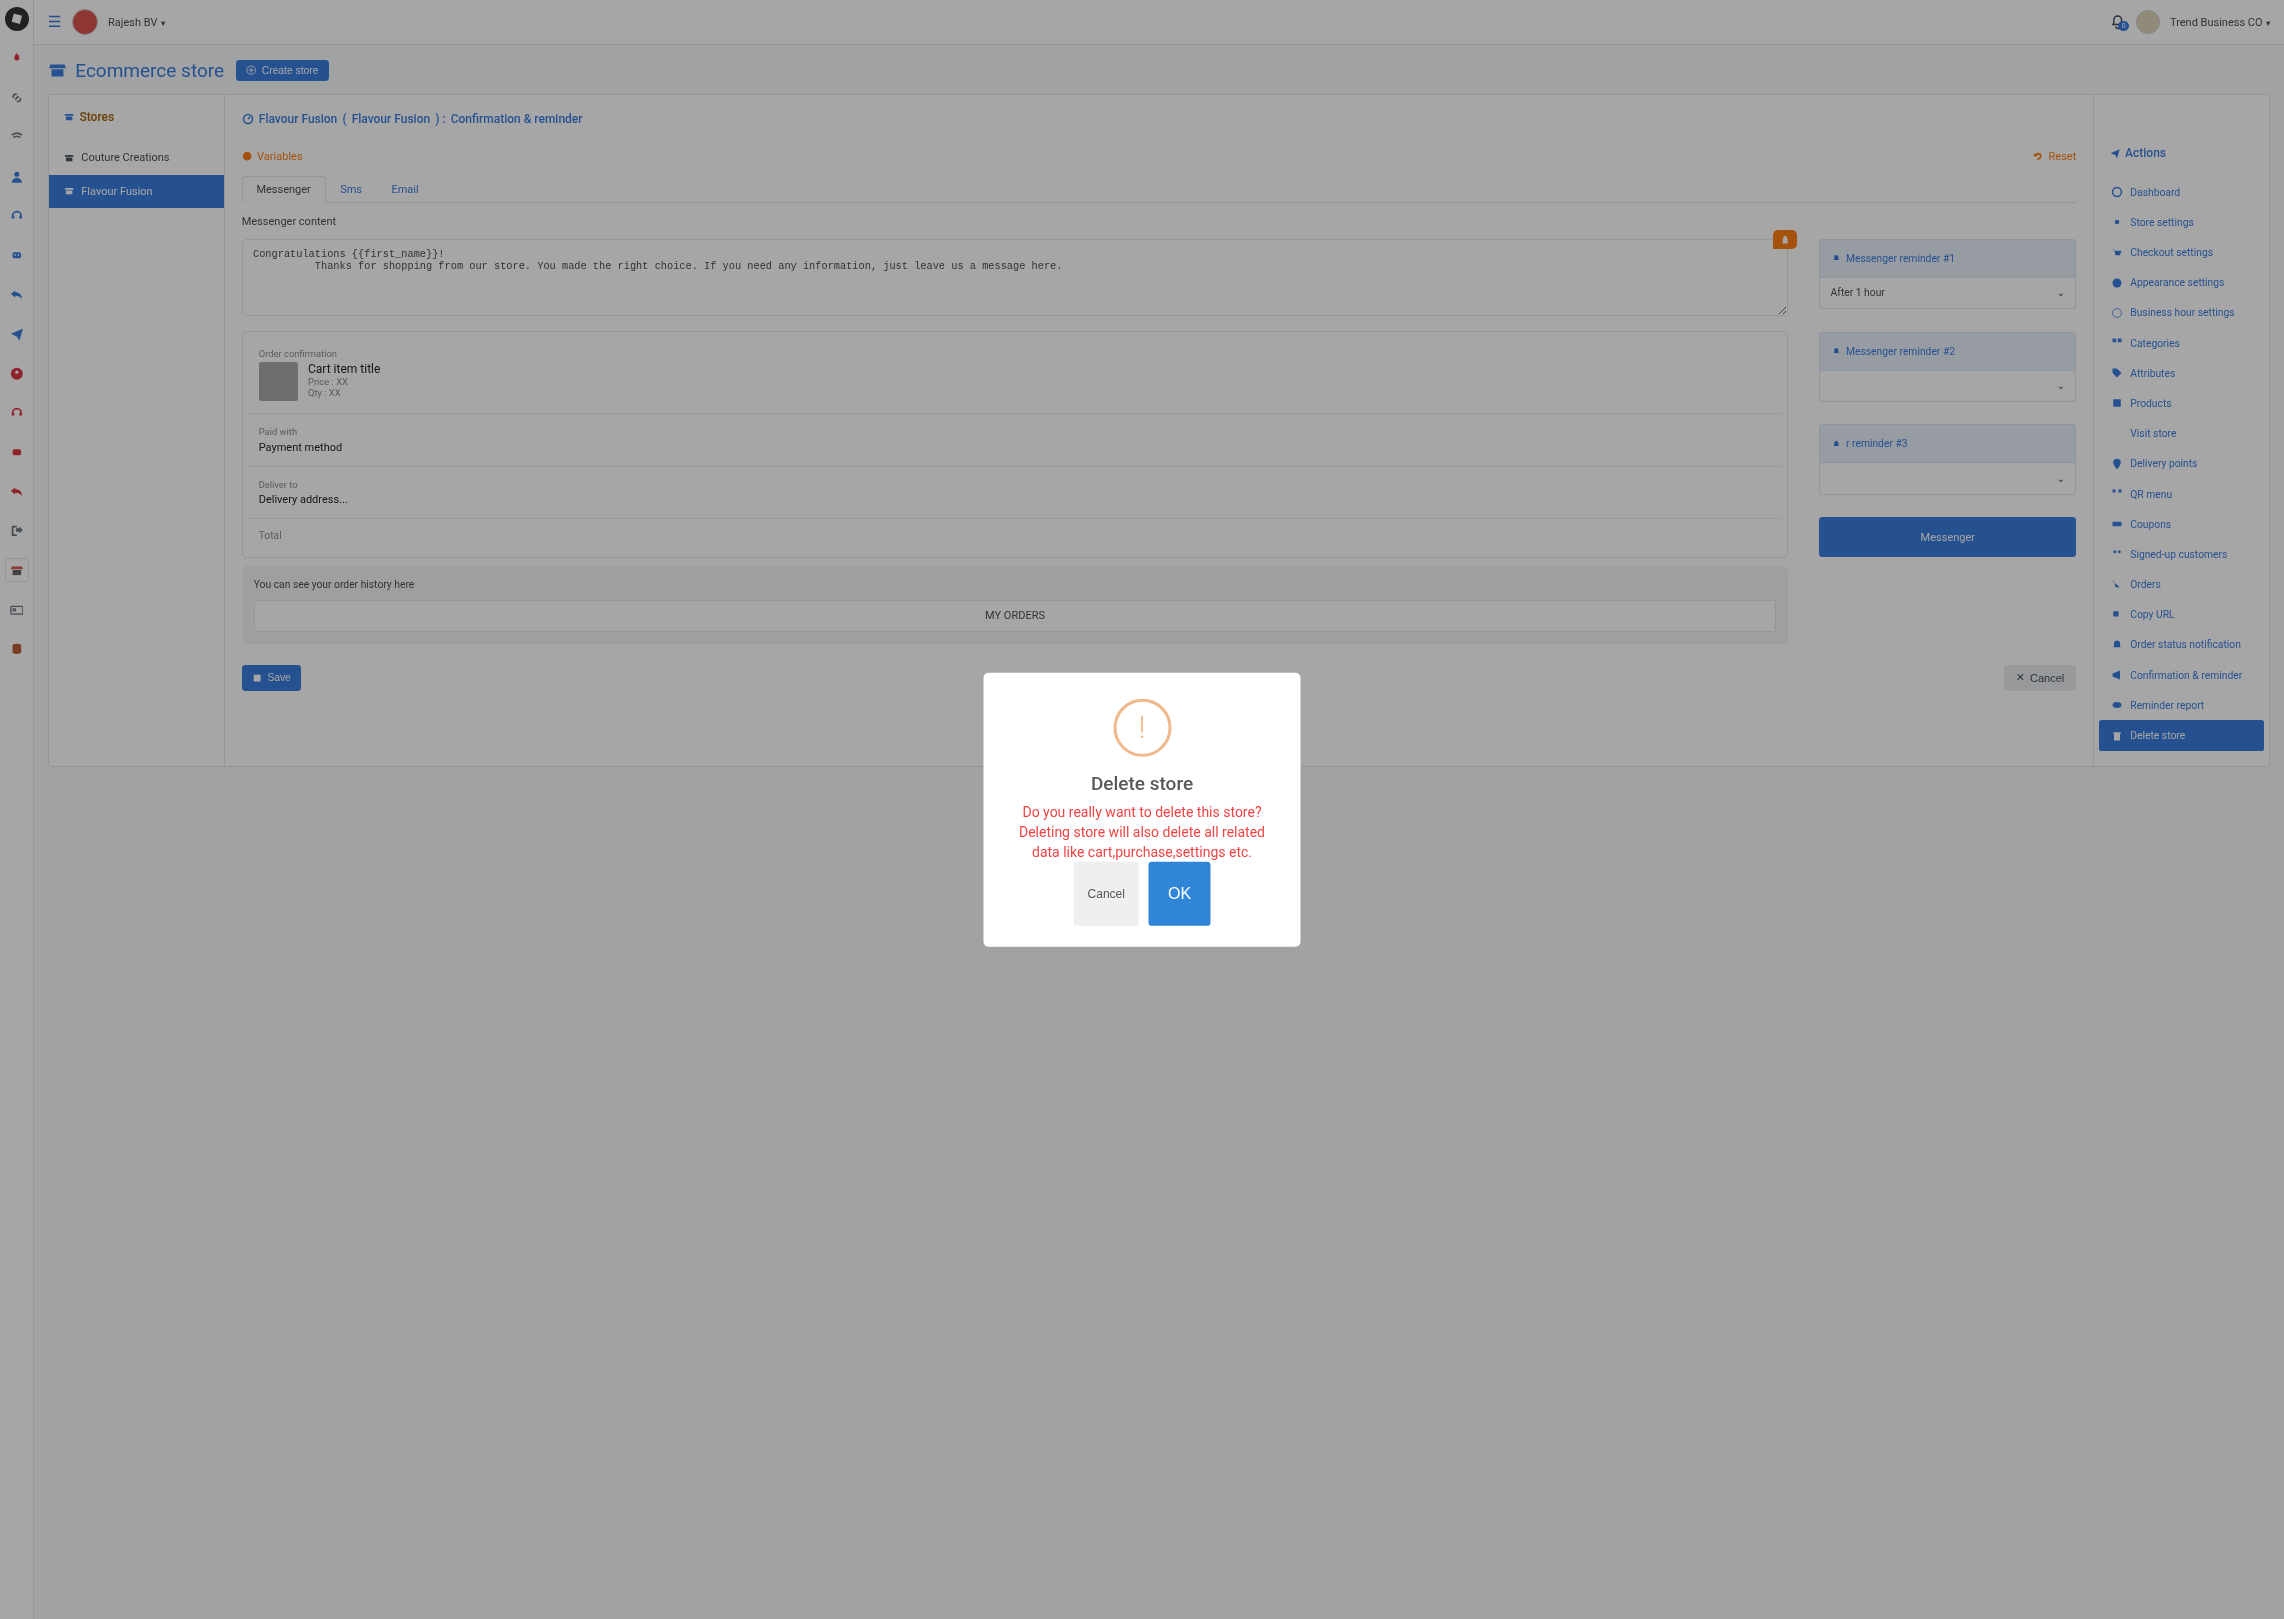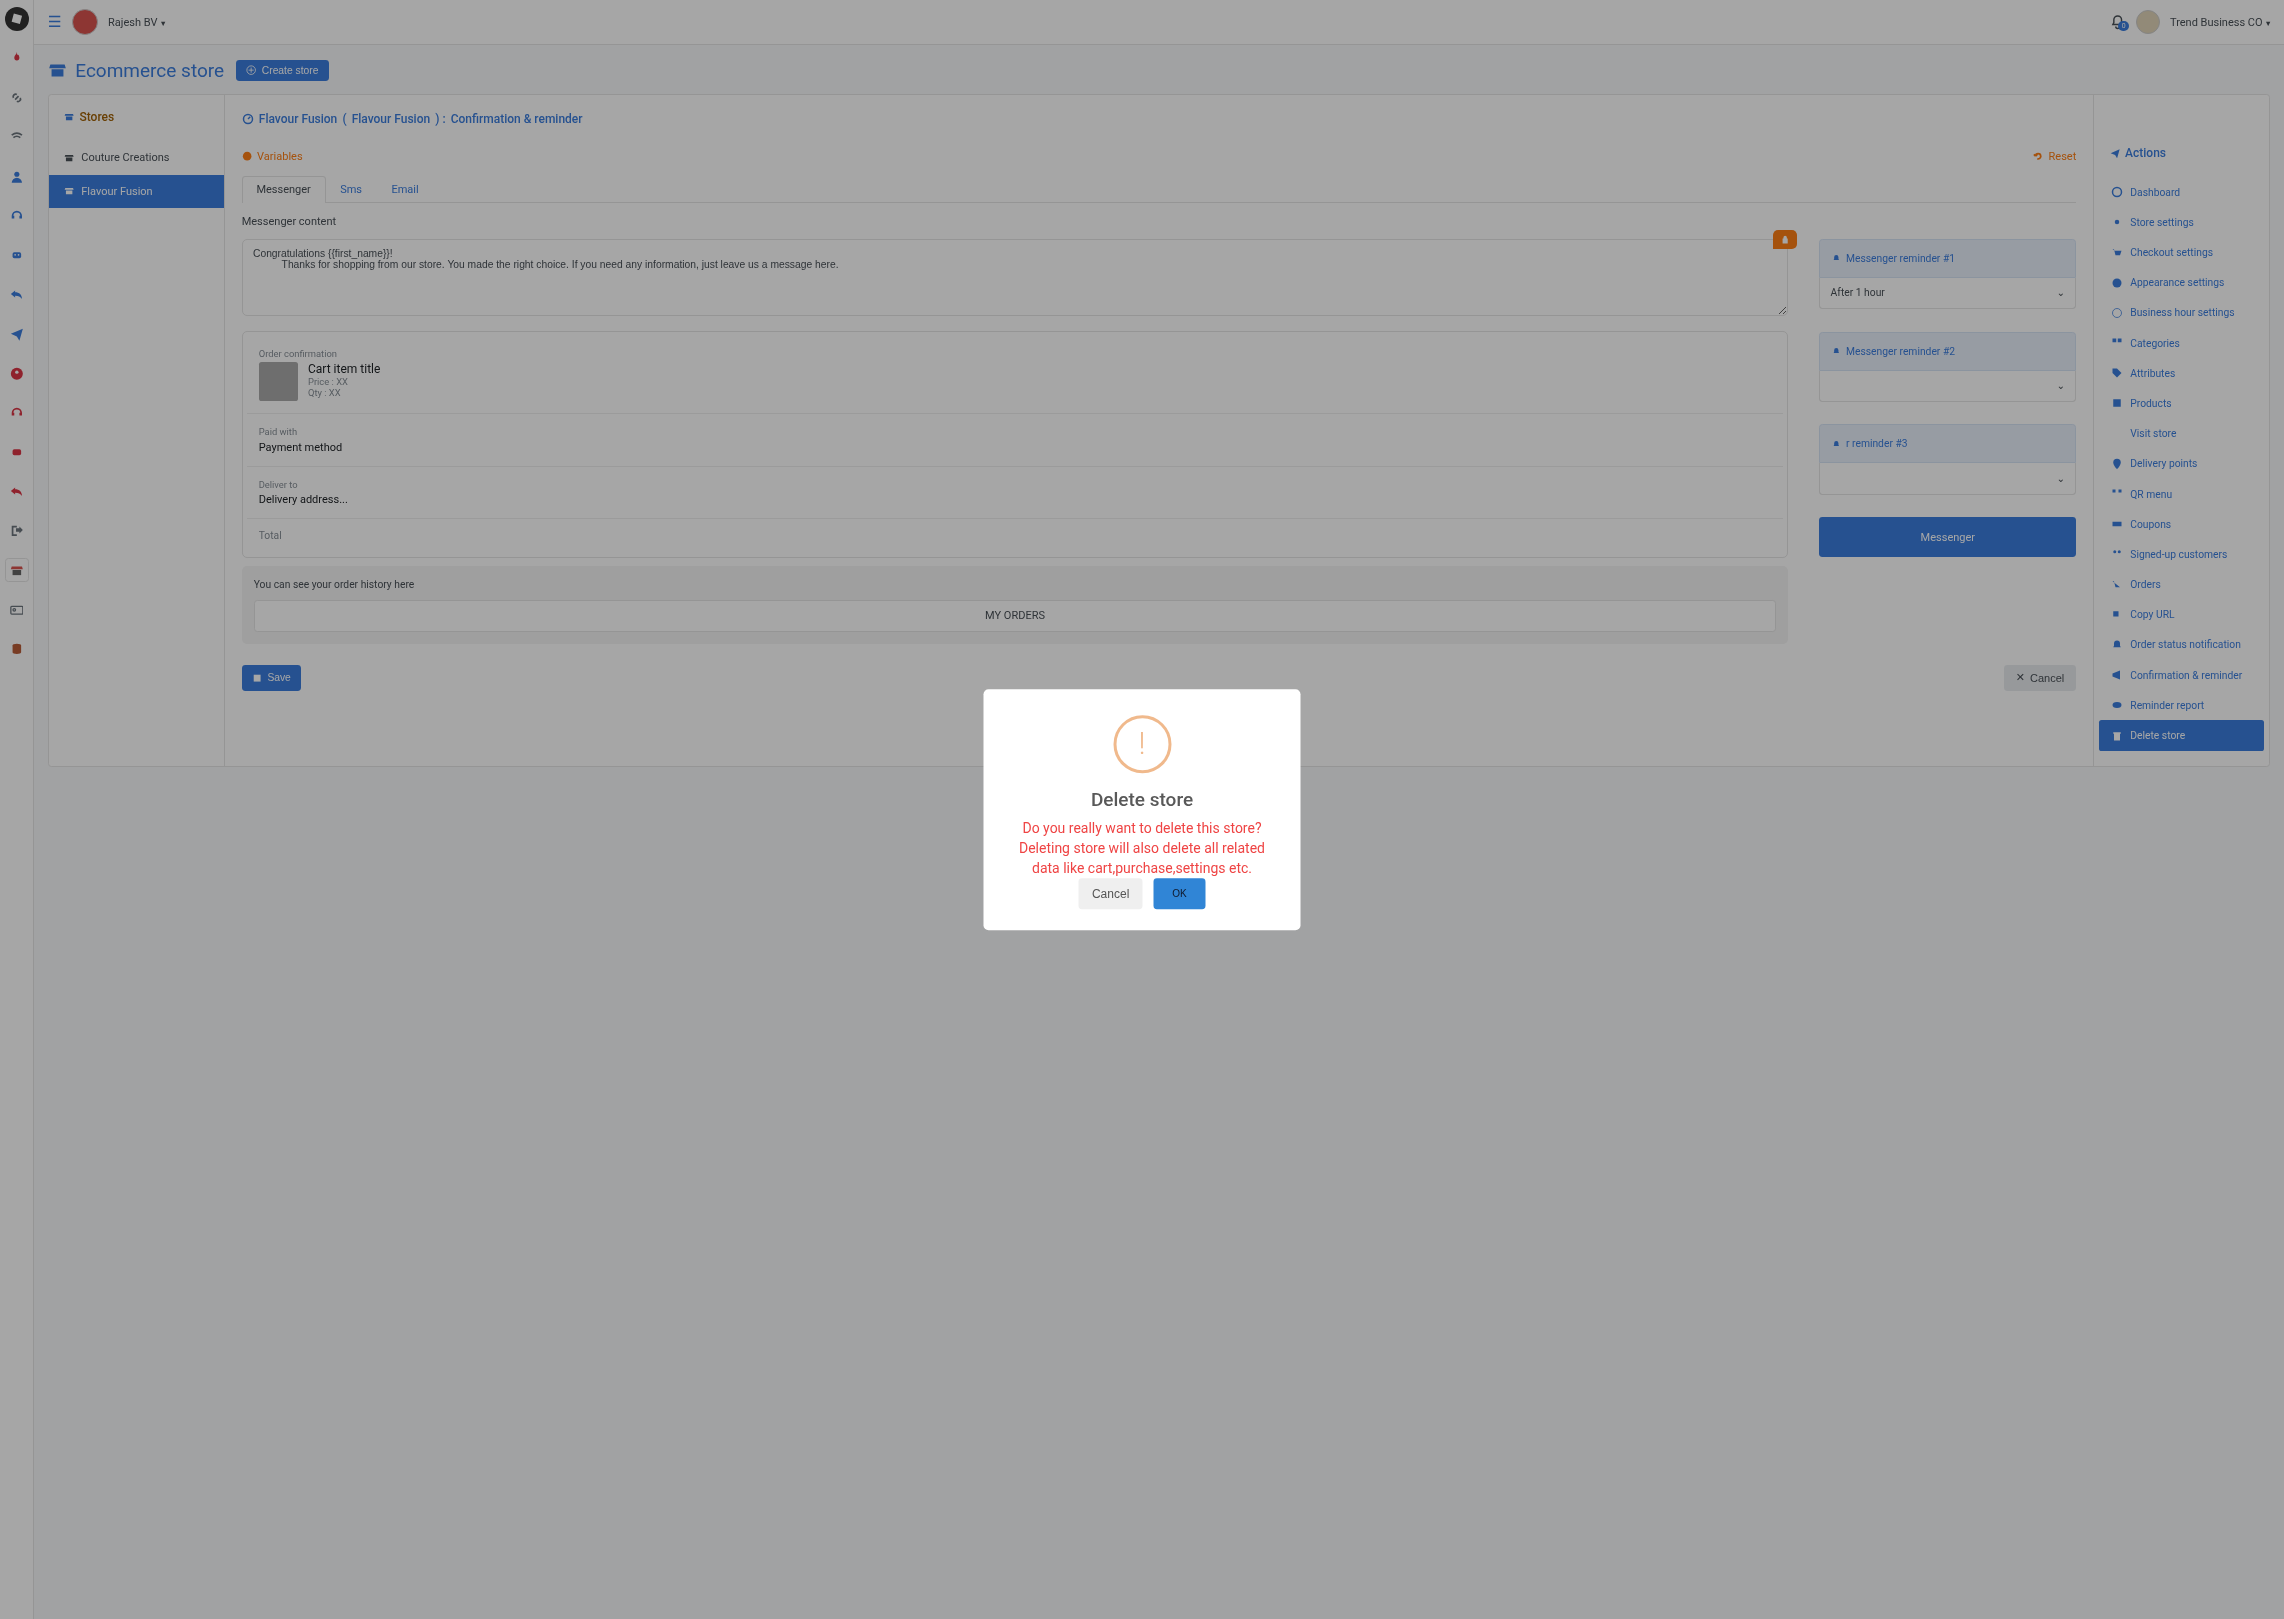--- a/index.html
+++ b/index.html
@@ -51,21 +51,21 @@
 .tab { padding:6.9px 13.7px; font-size:11px; color:#3b7ddd; cursor:pointer; border:0.9px solid transparent; border-bottom:none; }
 .tab.active { color:#495057; border-color:#e5e5e5; background:#fff; border-radius:3.4px 3.4px 0 0; position:relative; top:0.9px; }
 
 .msg-label { font-size:11px; color:#495057; margin-bottom:10.3px; }
 
 .two-col { display:flex; gap:31px; }
 .left-col { flex:1; }
 .right-col { width:257px; display:flex; flex-direction:column; gap:14px; }
 
 .msg-box { position:relative; }
-.msg-textarea { width:100%; height:77px; border:0.9px solid #e5e5e5; border-radius:5.1px; padding:8.6px 10.3px; font-size:10.3px; color:#495057; resize:vertical; font-family:Liberation Sans, sans-serif; }
+.msg-textarea { width:100%; height:77px; border:0.9px solid #e5e5e5; border-radius:5.1px; padding:8.6px 10.3px; font-size:10.3px; color:#495057; resize:vertical; font-family:Liberation Mono, monospace; }
 .badge-orange { position:absolute; top:-8.6px; right:-8.6px; background:#fd7e14; color:#fff; width:24px; height:19px; border-radius:5.1px 5.1px 5.1px 0; display:flex; align-items:center; justify-content:center; font-size:9.4px; }
 
 .order-card { border:0.9px solid #e5e5e5; border-radius:5.1px; margin-top:12px; padding:4px; }
 .order-section { padding:12px; border-bottom:0.9px solid #eee; }
 .order-section:last-child { border-bottom:none; }
 .order-label { font-size:9.4px; color:#868e96; margin-bottom:3.4px; }
 .order-row { display:flex; gap:10.3px; align-items:flex-start; }
 .order-img { width:39px; height:39px; background:#aaa; border-radius:2.6px; display:flex; align-items:center; justify-content:center; color:#fff; font-size:7.7px; }
 .order-title { font-size:12px; color:#212529; }
 .order-meta { font-size:9.4px; color:#868e96; }
@@ -87,21 +87,21 @@
 .action-item.active { background:#3b7ddd; color:#fff; }
 
 
 .overlay { position:fixed; inset:0; background:rgba(0,0,0,0.35); z-index:100; }
 .modal { position:fixed; top:50%; left:50%; transform:translate(-50%,-50%); background:#fff; border-radius:5.1px; width:317px; padding:26px 20.6px 20.6px; z-index:101; text-align:center; }
 .modal-icon { width:58px; height:58px; border:3.4px solid #f0b98c; border-radius:50%; margin:0 auto 15.4px; display:flex; align-items:center; justify-content:center; color:#f0b98c; font-size:31px; font-weight:300; }
 .modal-title { font-size:19px; color:#595959; margin-bottom:8.6px; font-weight:500; }
 .modal-text { font-size:14px; color:#ef4444; line-height:1.4; }
 .modal-btns { display:flex; justify-content:center; gap:10.3px; }
 .modal-cancel { background:#efefef; color:#555; border:none; padding:8.6px 13.7px; border-radius:3.4px; font-size:12px; cursor:pointer; font-weight:500; }
-.modal-ok { background:#3085d6; color:#0f172a; border:none; padding:7px 19px; border-radius:3.4px; font-size:10px; cursor:pointer; font-weight:500; }
+.modal-ok { background:#3085d6; color:#ffffff; border:none; padding:23px 19px; border-radius:3.4px; font-size:16px; cursor:pointer; font-weight:500; }
 
 .icon { width:12px; height:12px; display:inline-block; }
 svg { display:block; }
 </style>
 </head>
 <body>
 
 <div class="app">
 
   <div class="icon-rail">

